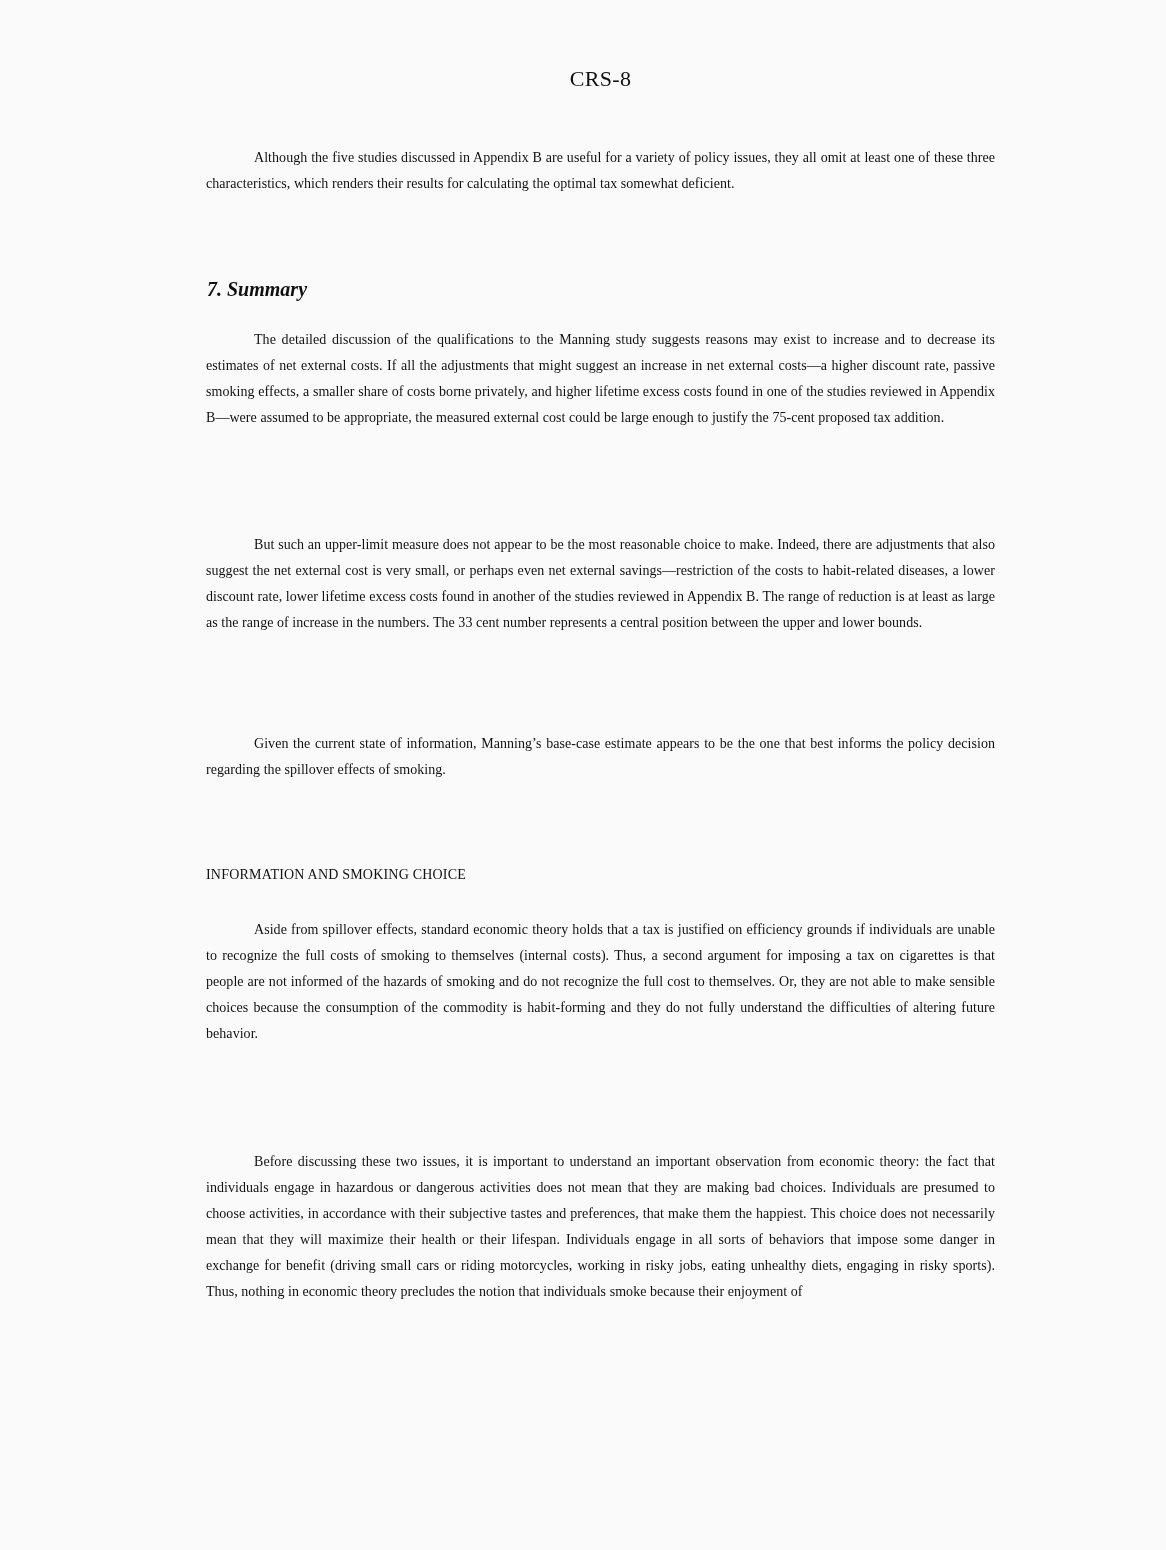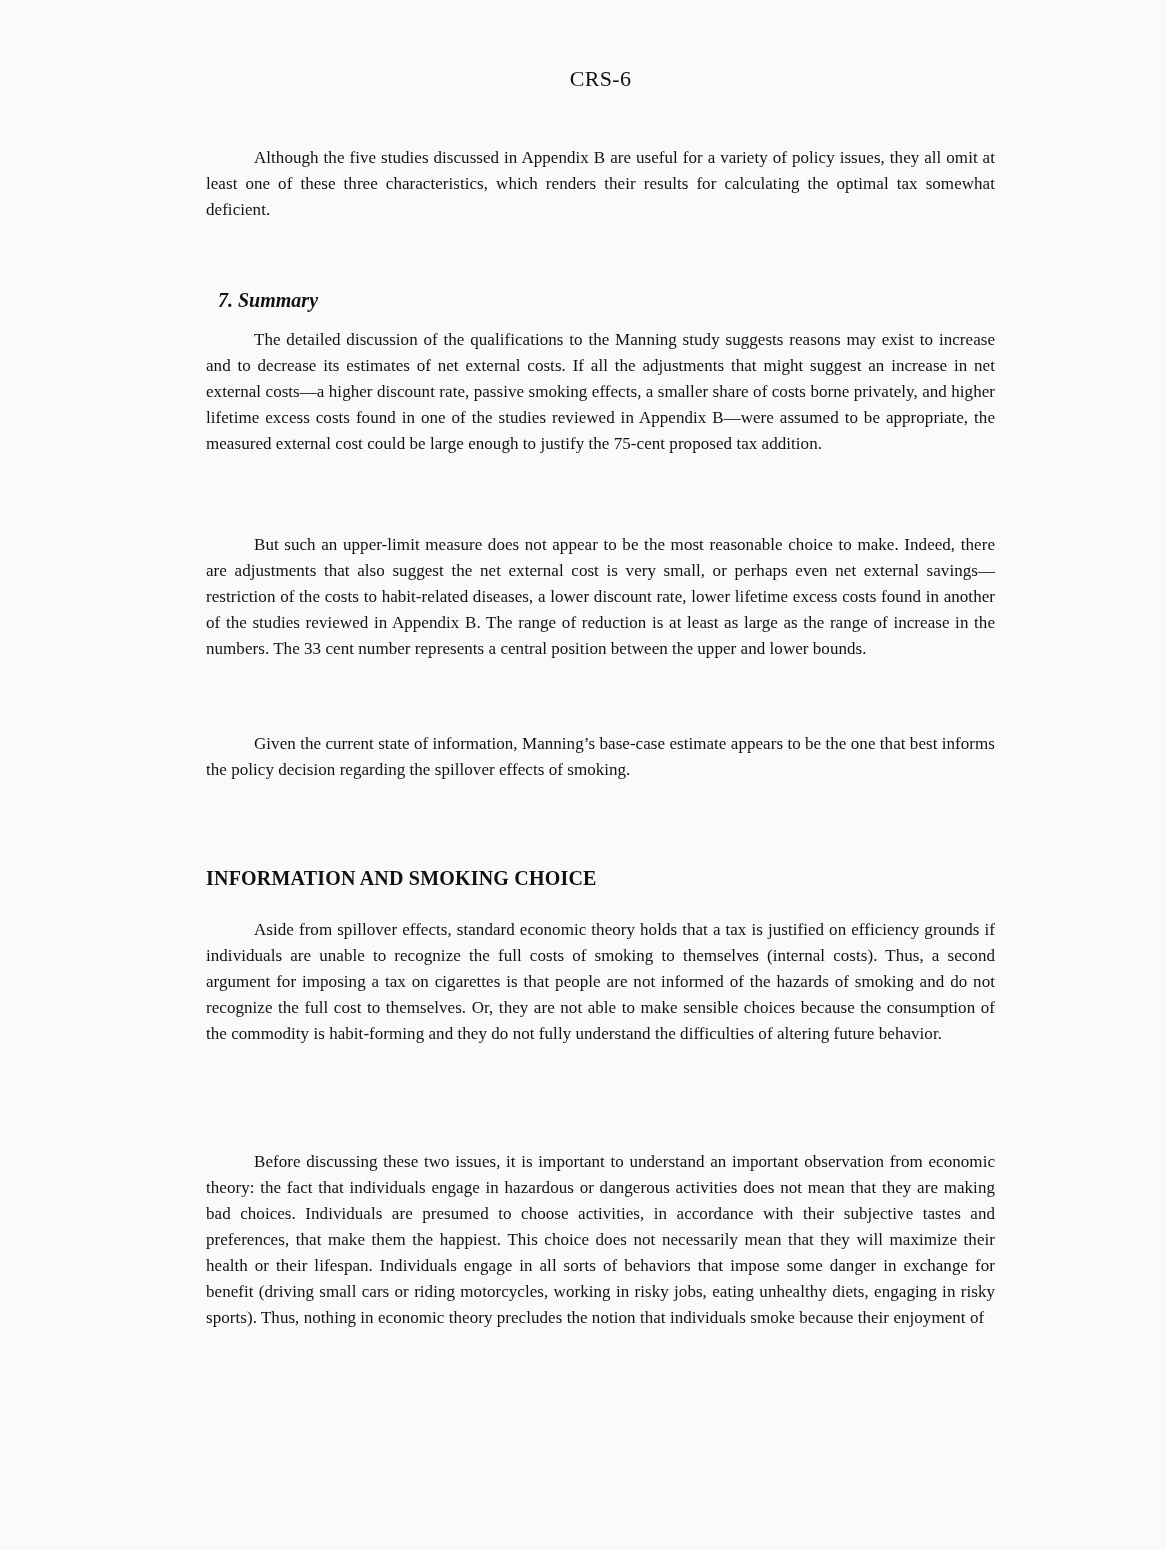--- a/index.html
+++ b/index.html
@@ -30,50 +30,50 @@
       font-family: "Liberation Serif", "DejaVu Serif", serif;
       font-size: 22px;
       letter-spacing: 0.3px;
     }
     .para {
       position: absolute;
       left: 0;
       width: 789px;
       margin: 0;
       font-family: "Liberation Serif", "DejaVu Serif", serif;
-      font-size: 17px;
+      font-size: 14px;
       line-height: 26px;
       text-align: justify;
       text-indent: 48px;
       letter-spacing: 0.05px;
     }
     .subheading {
       position: absolute;
       left: 0;
-      margin: 12px;
+      margin: 1px;
       font-family: "Liberation Serif", "DejaVu Serif", serif;
       font-size: 20px;
       font-weight: bold;
       font-style: italic;
     }
     .heading {
       position: absolute;
       left: 0;
       margin: 0;
       font-family: "Liberation Serif", "DejaVu Serif", serif;
-      font-size: 20px;
-      font-weight: bold;
+      font-size: 14px;
+      font-weight: normal;
       letter-spacing: 0.2px;
     }
   </style>
 </head>
 <body>
 
 <div class="page">
-  <div class="page-number">CRS-6</div>
+  <div class="page-number">CRS-8</div>
 
   <p class="para" style="top:145px;">Although the five studies discussed in Appendix B are useful for a variety of policy issues, they all omit at least one of these three characteristics, which renders their results for calculating the optimal tax somewhat deficient.</p>
 
   <h3 class="subheading" style="top:277px;">7. Summary</h3>
 
   <p class="para" style="top:327px;">The detailed discussion of the qualifications to the Manning study suggests reasons may exist to increase and to decrease its estimates of net external costs. If all the adjustments that might suggest an increase in net external costs—a higher discount rate, passive smoking effects, a smaller share of costs borne privately, and higher lifetime excess costs found in one of the studies reviewed in Appendix B—were assumed to be appropriate, the measured external cost could be large enough to justify the 75-cent proposed tax addition.</p>
 
   <p class="para" style="top:532px;">But such an upper-limit measure does not appear to be the most reasonable choice to make. Indeed, there are adjustments that also suggest the net external cost is very small, or perhaps even net external savings—restriction of the costs to habit-related diseases, a lower discount rate, lower lifetime excess costs found in another of the studies reviewed in Appendix B. The range of reduction is at least as large as the range of increase in the numbers. The 33 cent number represents a central position between the upper and lower bounds.</p>
 
   <p class="para" style="top:731px;">Given the current state of information, Manning’s base-case estimate appears to be the one that best informs the policy decision regarding the spillover effects of smoking.</p>

